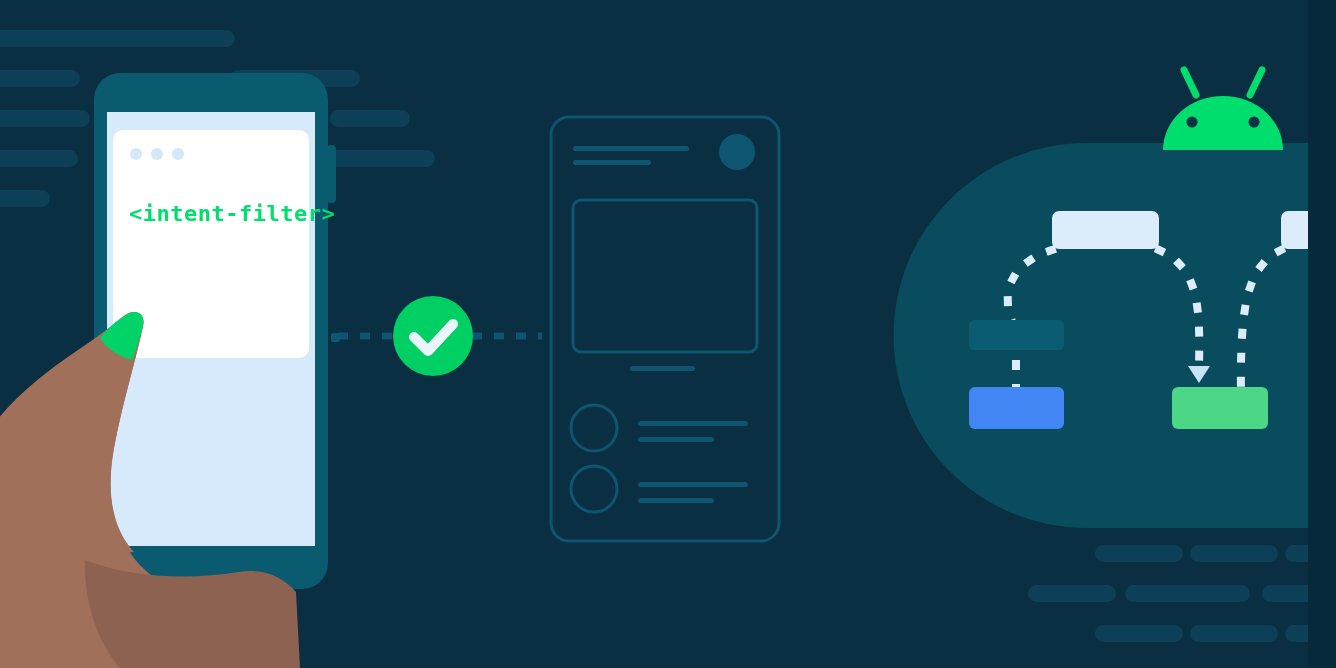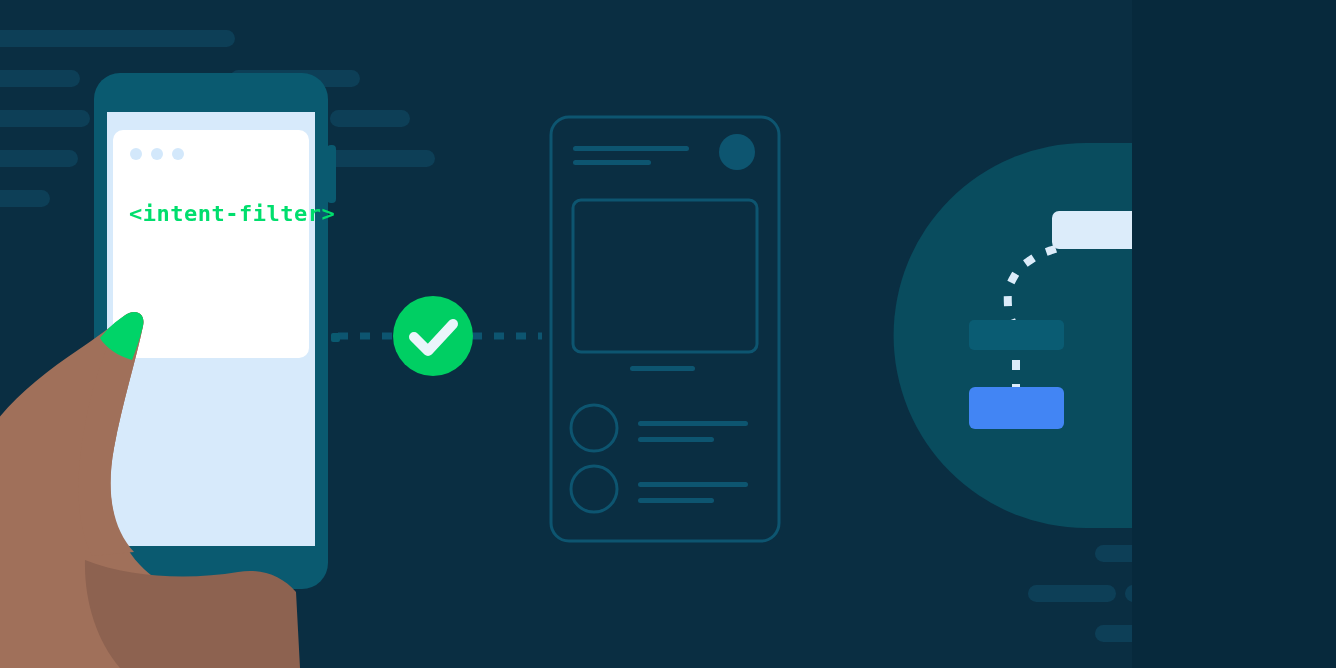--- a/index.html
+++ b/index.html
@@ -6,21 +6,21 @@
   html, body {
     margin: 0;
     padding: 0;
     background: #07293c;
   }
   body {
     font-family: "Liberation Sans", sans-serif;
   }
   #stage {
     position: relative;
-    width: 1132px;
+    width: 1308px;
     height: 668px;
     overflow: hidden;
     background: #0a2e42;
     text-decoration: underline;
   }
   #stage svg {
     display: block;
     width: 1336px;
     height: 668px;
   }

